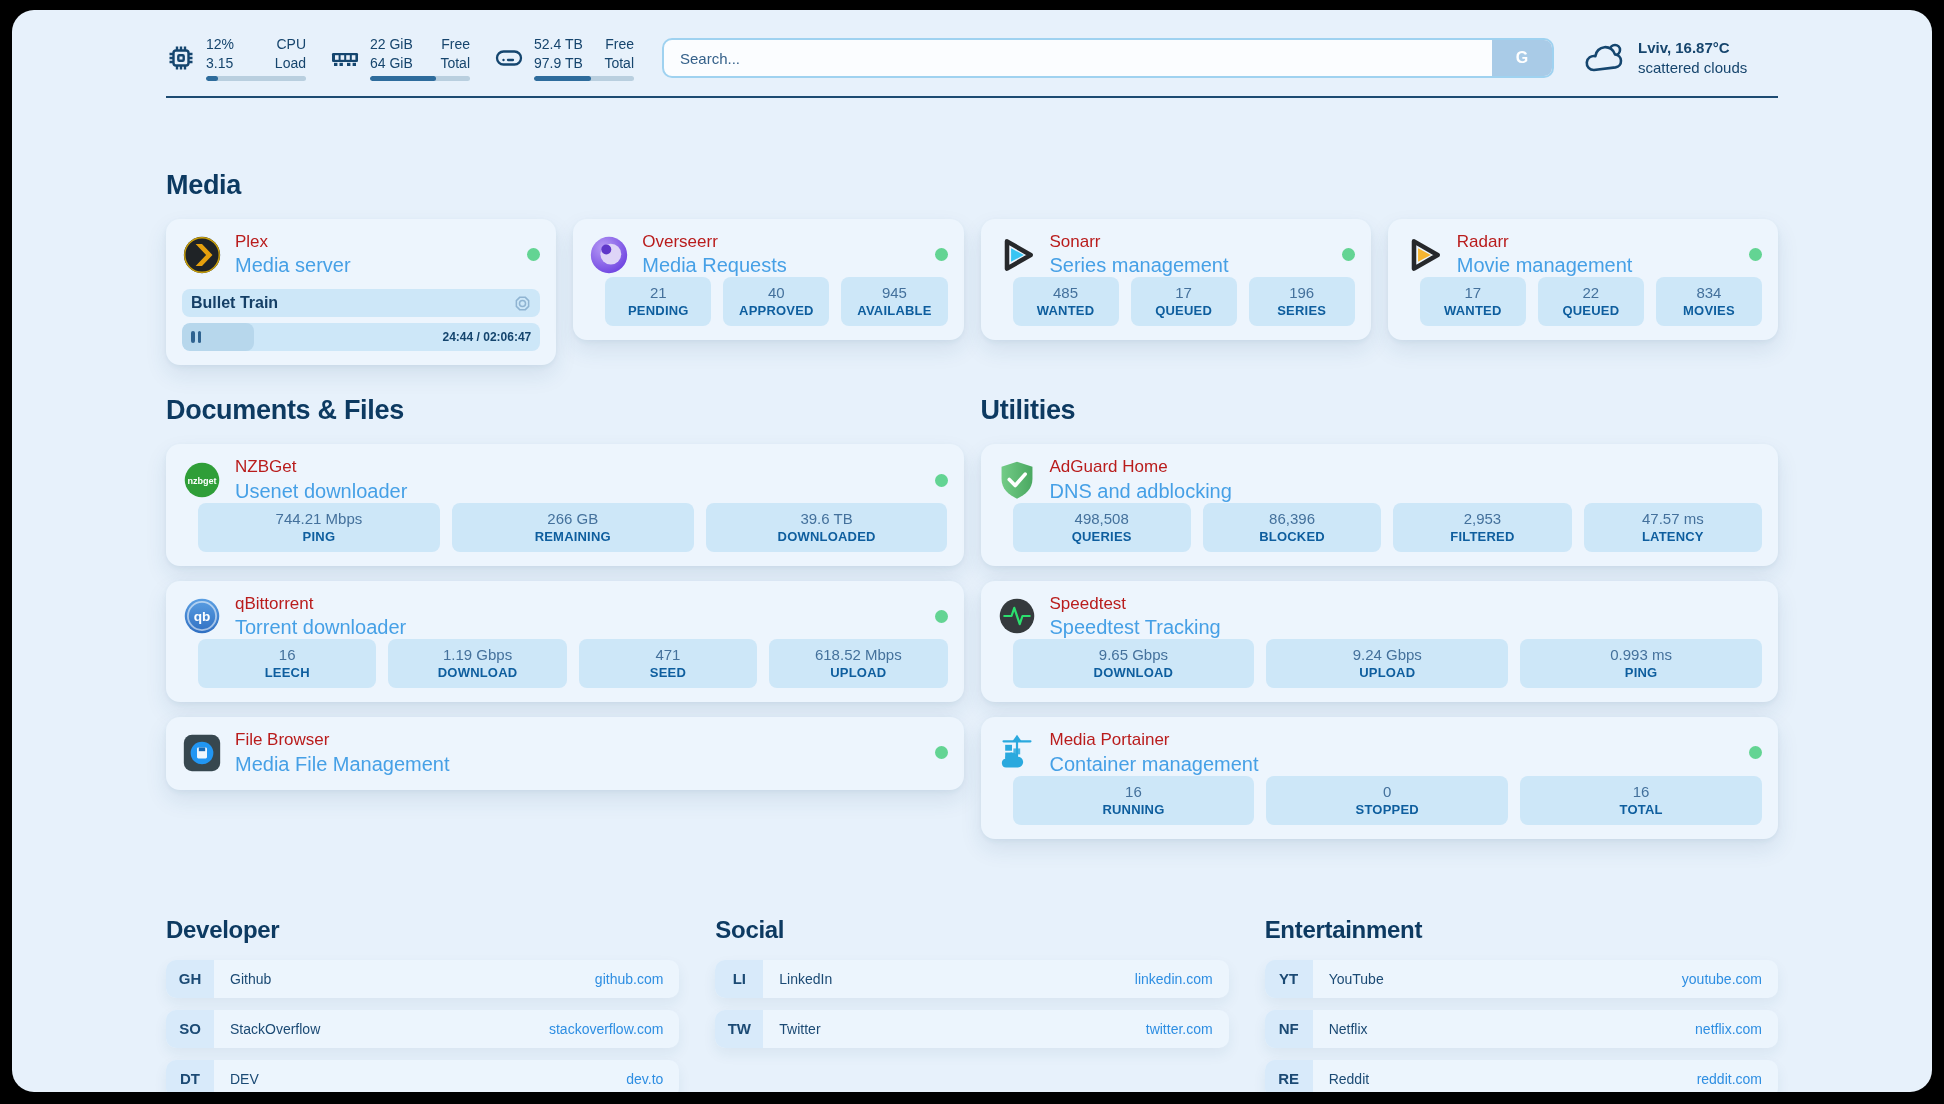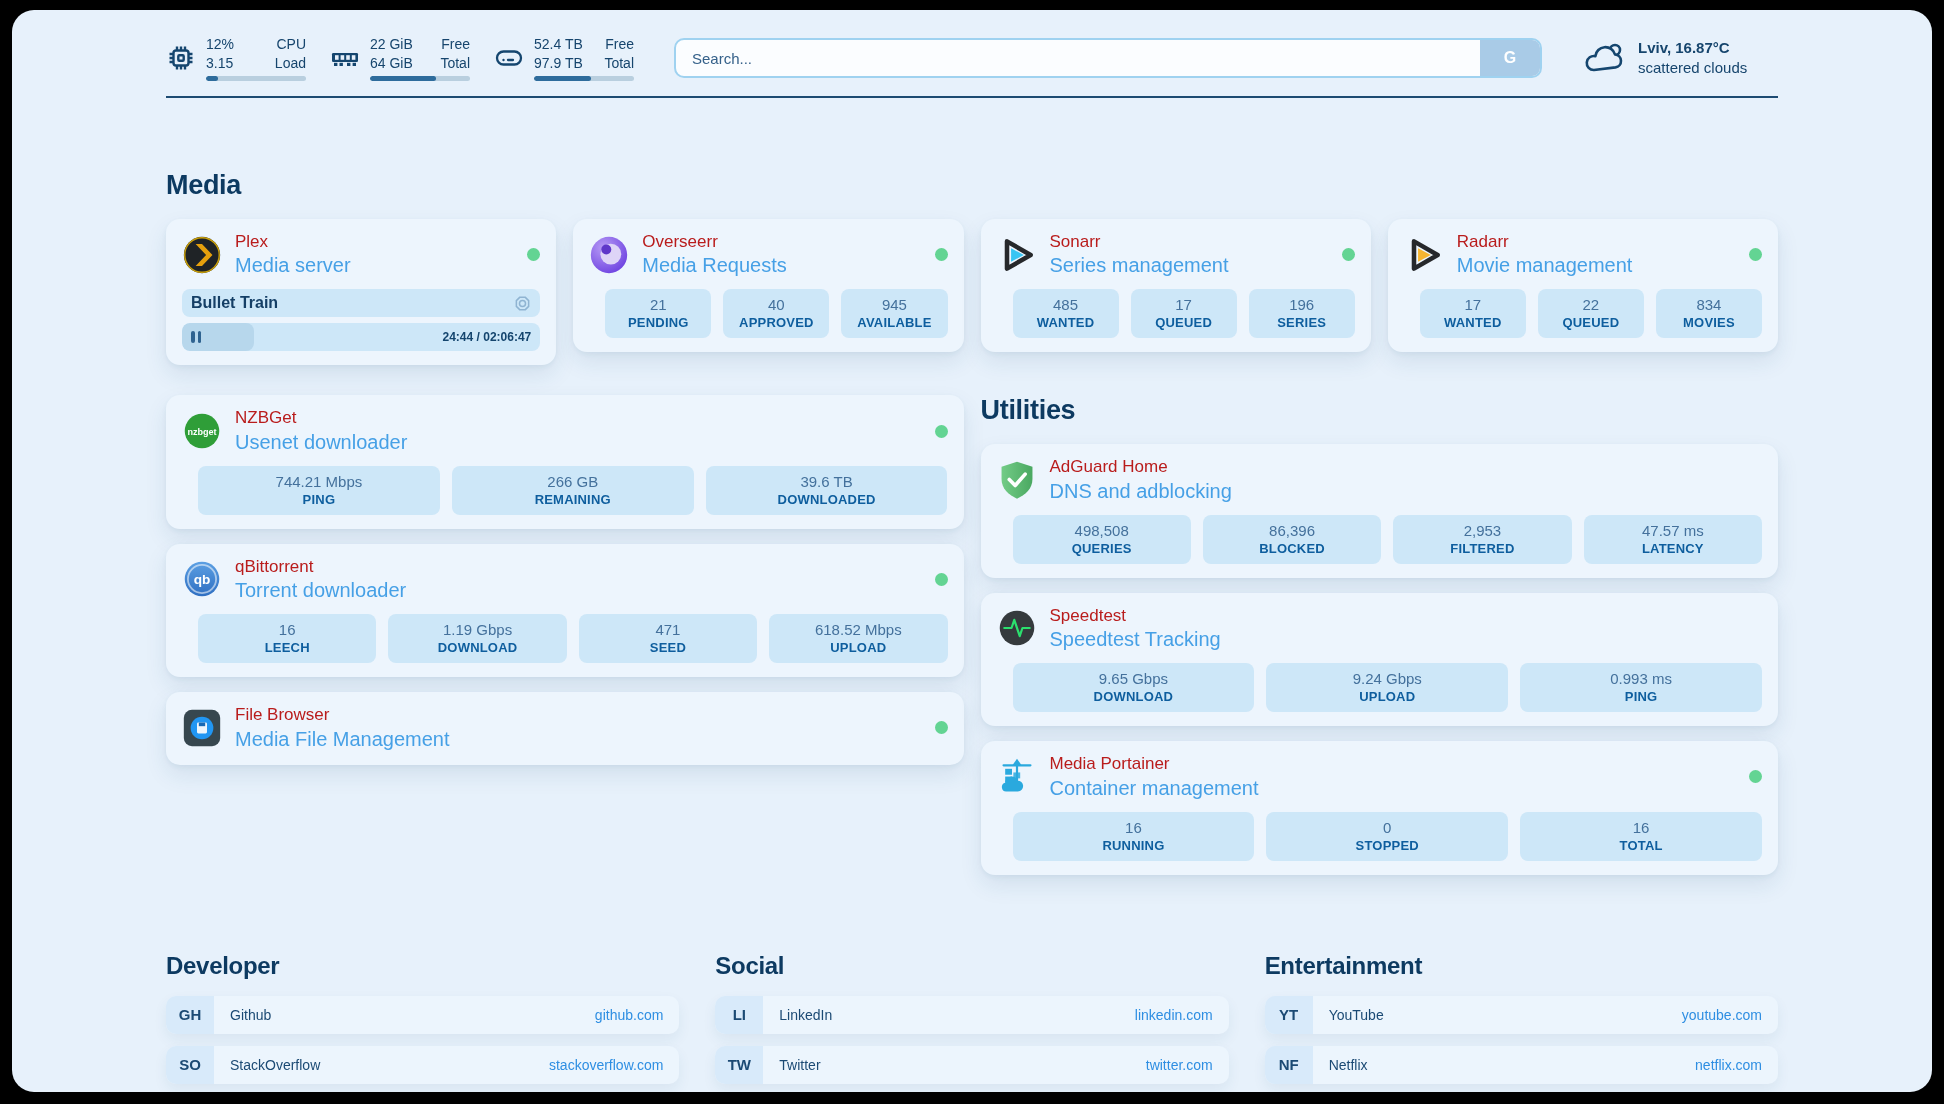--- a/index.html
+++ b/index.html
@@ -20,21 +20,21 @@
   .resource{display:flex;gap:10px;align-items:center;}
   .res-icon{width:30px;height:30px;flex:0 0 30px;color:var(--navy);}
   .res-icon svg{width:30px;height:30px;display:block;}
   .res-body{width:100px;}
   .res-cols{display:flex;justify-content:space-between;font-size:14px;color:var(--navy);
             line-height:1.3;font-weight:500;}
   .res-labels{text-align:right;}
   .res-bar{margin-top:4px;height:5px;border-radius:3px;background:var(--track);overflow:hidden;}
   .res-fill{display:block;height:100%;border-radius:3px;background:var(--fill);}
 
-  .search{flex:1;margin:0 40px;position:relative;height:40px;}
+  .search{flex:1;margin:0 28px;position:relative;height:40px;}
   .search input{width:100%;height:40px;border:2px solid var(--border-blue);border-radius:10px;
         background:#fbfdff;padding:0 80px 0 16px;font-size:15px;color:#2b5d88;outline:none;}
   .search input::placeholder{color:#35618a;opacity:1;}
   .search button{position:absolute;right:2px;top:2px;bottom:2px;width:60px;border:none;
         background:var(--btn-blue);color:#fff;font-size:16px;font-weight:700;
         border-radius:0 8px 8px 0;cursor:pointer;}
 
   .weather{display:flex;align-items:center;gap:12px;width:196px;flex:0 0 auto;}
   .weather-icon svg{width:44px;height:34px;display:block;color:var(--navy);}
   .weather-text{font-size:15px;color:var(--navy);line-height:1.35;}
@@ -65,21 +65,21 @@
   .media-row .gear{margin-left:auto;display:flex;}
   .media-row .gear svg{width:17px;height:17px;}
   .media-progress{margin-top:6px;height:28px;background:var(--block);border-radius:8px;
         position:relative;display:flex;align-items:center;padding:0 9px;overflow:hidden;}
   .media-progress .bar-played{position:absolute;left:0;top:0;bottom:0;background:var(--block-dark);
         border-radius:8px;}
   .pause{position:relative;display:flex;gap:3px;margin-right:8px;}
   .pause i{display:block;width:3.5px;height:12px;border-radius:2px;background:#2f6390;}
   .media-time{position:relative;margin-left:auto;font-size:12px;font-weight:700;color:#14456e;}
 
-  .stats{margin-top:12px;display:grid;gap:12px;padding-left:16px;}
+  .stats{margin-top:0;display:grid;gap:12px;padding-left:16px;}
   .stats.c3{grid-template-columns:repeat(3,1fr);}
   .stats.c4{grid-template-columns:repeat(4,1fr);}
   .stat{background:var(--block);border-radius:8px;text-align:center;padding:7px 4px 8px;}
   .stat-value{font-size:15px;color:var(--value);font-weight:500;}
   .stat-label{font-size:13px;font-weight:700;color:var(--label);margin-top:2px;letter-spacing:.2px;}
 
   
   .bookmarks{display:grid;grid-template-columns:repeat(3,1fr);gap:36px;margin-top:62px;}
   .bookmarks .sec-title{font-size:24px;margin-bottom:16px;}
   .bm-row{height:38px;display:flex;align-items:center;background:#ecf5fd;border-radius:10px;
@@ -326,20 +326,21 @@
                 <div class="stat-value">834</div>
                 <div class="stat-label">MOVIES</div>
               </div>
             </div>
           </div>
         </div>
     </section>
 
     <div class="twocol">
       <section>
+        <h2 class="sec-title">Documents &amp; Files</h2>
         <div class="cards stack">
             <div class="card">
               <div class="svc-head">
                 <span class="svc-icon">
                   <svg viewBox="0 0 44 44">
                     <circle cx="22" cy="22" r="19" fill="#2f9e38"></circle>
                     <text x="22" y="26" text-anchor="middle" font-size="10" font-weight="bold" fill="#fff" font-family="Liberation Sans,sans-serif">nzbget</text>
                   </svg>
                 </span>
                 <div>

